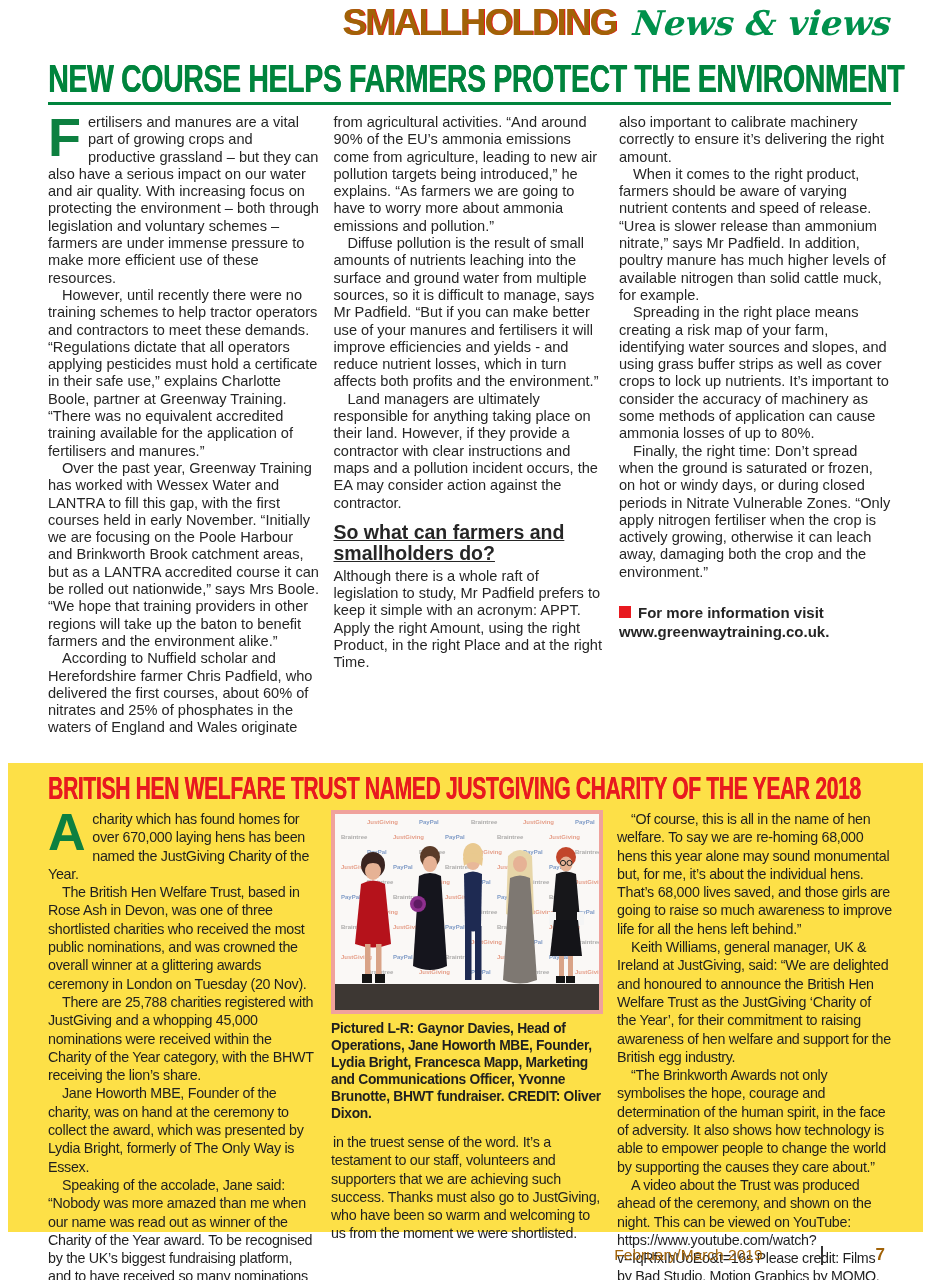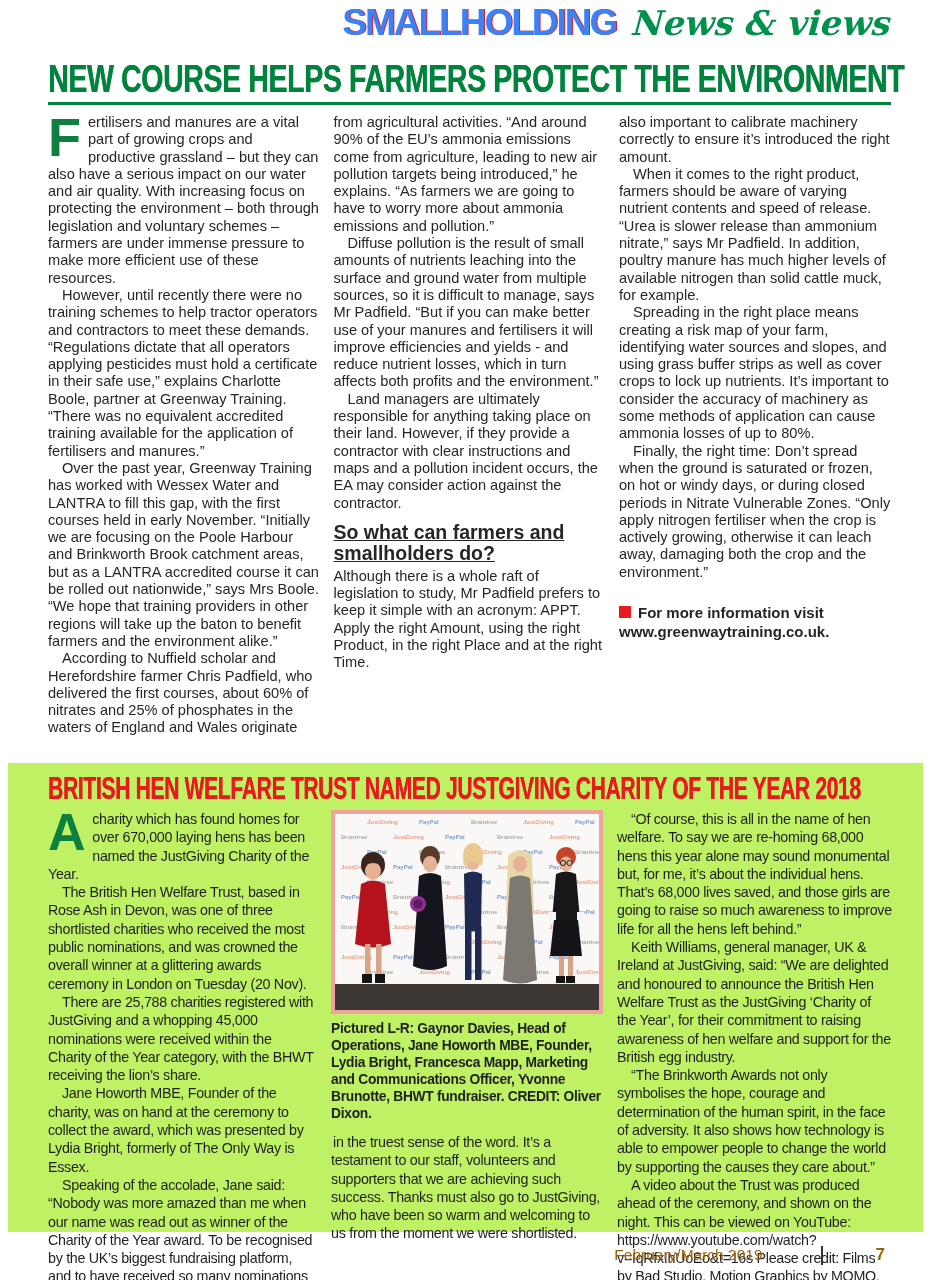--- a/index.html
+++ b/index.html
@@ -3,21 +3,21 @@
 <meta charset="utf-8">
 <style>
   html,body{margin:0;padding:0;}
   body{
     width:931px;height:1280px;position:relative;overflow:hidden;
     background:#ffffff;font-family:"Liberation Sans",sans-serif;color:#262626;
   }
   
   .masthead{position:absolute;top:2px;right:40px;white-space:nowrap;text-align:right;}
   .brand{
-    display:inline-block;font-size:37px;font-weight:700;color:#3b82f6;
+    display:inline-block;font-size:37px;font-weight:700;color:#a16207;
     letter-spacing:-2px;text-shadow:1px 0 0 #e8191f;vertical-align:baseline;
   }
   .tagline{
     display:inline-block;margin-left:12px;font-family:"DejaVu Serif",serif;
     font-style:italic;font-weight:700;font-size:34px;color:#00914c;
     transform:skewX(-4deg);
   }
   
   .h1wrap{position:absolute;top:58px;left:48px;width:843px;}
   .h1text{
@@ -38,21 +38,21 @@
   }
   .subhead{
     font-size:19.5px !important;line-height:21px !important;font-weight:700;
     color:#e0393b;text-indent:0 !important;margin:10px 0 4px 0 !important;text-decoration:underline;
   }
   .moreinfo{margin-top:22px !important;text-indent:0 !important;font-weight:700;font-size:15px !important;line-height:19px !important;color:#1c1c1c;}
   .redsq{display:inline-block;width:12px;height:12px;background:#e8191f;margin-right:7px;}
   
   .panel{
     position:absolute;top:763px;left:8px;width:915px;height:469px;
-    background:#bef264;
+    background:#fde047;
   }
   .h2wrap{padding:9px 0 0 40px;}
   .h2text{
     display:inline-block;white-space:nowrap;font-size:31px;line-height:34px;
     font-weight:700;color:#e8191f;letter-spacing:-0.5px;
     transform:scaleX(0.68);transform-origin:0 50%;
     text-shadow:0.5px 0 0 #e8191f;
   }
   .panelcols{display:flex;gap:14px;padding:4px 30px 0 40px;}
   .p2col1{width:276px;}
@@ -102,21 +102,21 @@
     <p>According to Nuffield scholar and Herefordshire farmer Chris Padfield, who delivered the first courses, about 60% of nitrates and 25% of phosphates in the waters of England and Wales originate</p>
   </div>
   <div class="a1col">
     <p class="noindent">from agricultural activities. “And around 90% of the EU’s ammonia emissions come from agriculture, leading to new air pollution targets being introduced,” he explains. “As farmers we are going to have to worry more about ammonia emissions and pollution.”</p>
     <p>Diffuse pollution is the result of small amounts of nutrients leaching into the surface and ground water from multiple sources, so it is difficult to manage, says Mr Padfield. “But if you can make better use of your manures and fertilisers it will improve efficiencies and yields - and reduce nutrient losses, which in turn affects both profits and the environment.”</p>
     <p>Land managers are ultimately responsible for anything taking place on their land. However, if they provide a contractor with clear instructions and maps and a pollution incident occurs, the EA may consider action against the contractor.</p>
     <p class="subhead">So what can farmers and smallholders do?</p>
     <p class="noindent">Although there is a whole raft of legislation to study, Mr Padfield prefers to keep it simple with an acronym: APPT. Apply the right Amount, using the right Product, in the right Place and at the right Time.</p>
   </div>
   <div class="a1col">
-    <p class="noindent">also important to calibrate machinery correctly to ensure it’s introduced the right amount.</p>
+    <p class="noindent">also important to calibrate machinery correctly to ensure it’s delivering the right amount.</p>
     <p>When it comes to the right product, farmers should be aware of varying nutrient contents and speed of release. “Urea is slower release than ammonium nitrate,” says Mr Padfield. In addition, poultry manure has much higher levels of available nitrogen than solid cattle muck, for example.</p>
     <p>Spreading in the right place means creating a risk map of your farm, identifying water sources and slopes, and using grass buffer strips as well as cover crops to lock up nutrients. It’s important to consider the accuracy of machinery as some methods of application can cause ammonia losses of up to 80%.</p>
     <p>Finally, the right time: Don’t spread when the ground is saturated or frozen, on hot or windy days, or during closed periods in Nitrate Vulnerable Zones. “Only apply nitrogen fertiliser when the crop is actively growing, otherwise it can leach away, damaging both the crop and the environment.”</p>
     <p class="moreinfo"><span class="redsq"></span><span>For more information visit www.greenwaytraining.co.uk.</span></p>
   </div>
 </div>
 
 <div class="panel">
   <div class="h2wrap">
     <span class="h2text">BRITISH HEN WELFARE TRUST NAMED JUSTGIVING CHARITY OF THE YEAR 2018</span>

